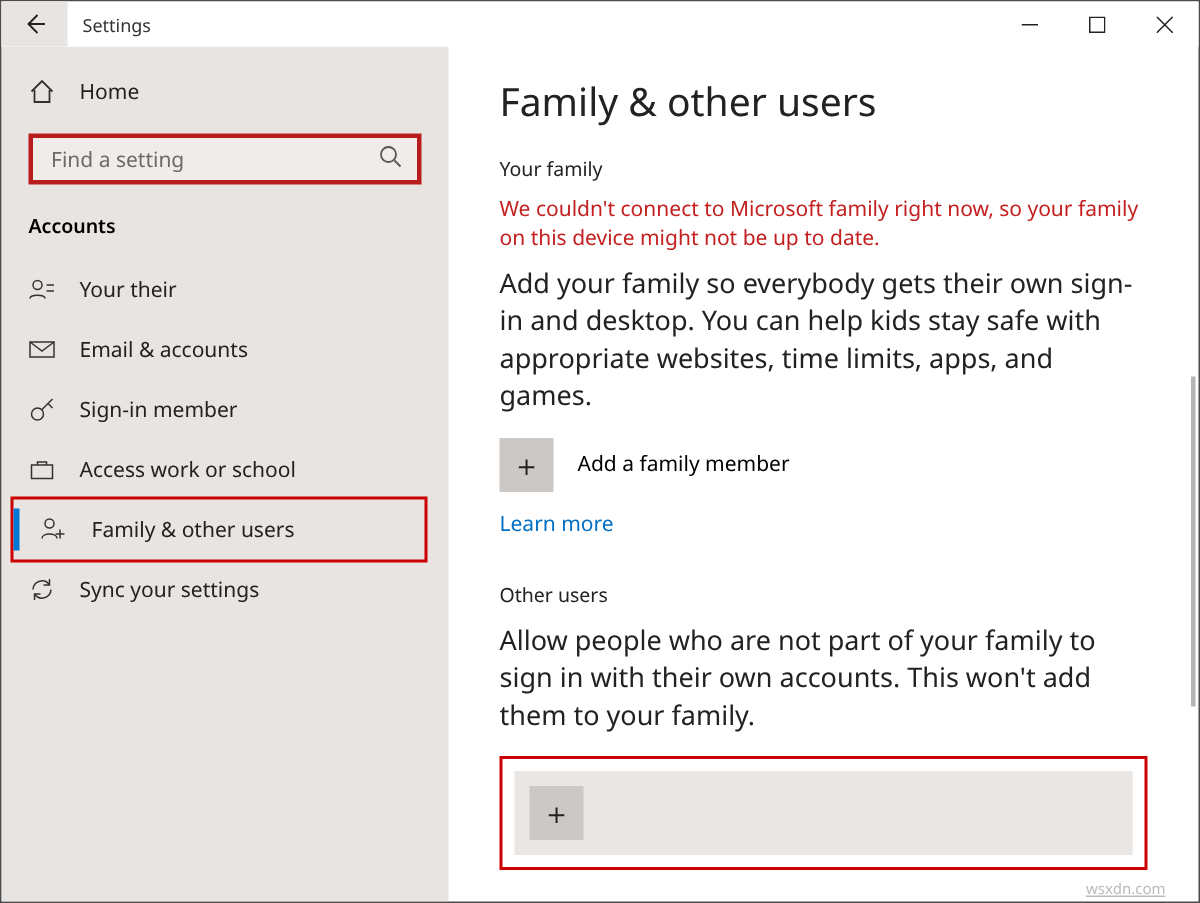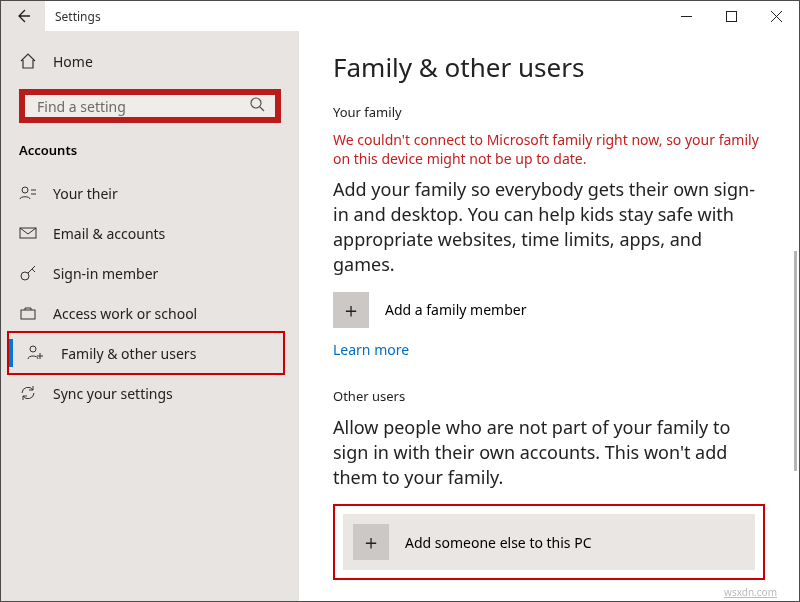--- a/index.html
+++ b/index.html
@@ -62,21 +62,21 @@
     gap:16px;
     font-size:14px;
     color:#222;
   }
   .home-row .icon, .nav-row .icon {
     width:18px; display:flex; align-items:center; justify-content:center;
   }
   .searchbox {
     margin:8px 18px 14px 18px;
     height:34px;
-    border:6px solid #b91c1c;
+    border:3px solid #b91c1c;
     background:#efece9;
     display:flex;
     align-items:center;
     padding:0 10px;
     font-size:14px;
     color:#666;
   }
   .searchbox input {
     flex:1;
     border:none;
@@ -317,21 +317,20 @@
       <div class="link">Learn more</div>
 
       <div class="section-gap"></div>
 
       <h2>Other users</h2>
       <div class="para">Allow people who are not part of your family to sign in with their own accounts. This won't add them to your family.</div>
 
       <div class="redbox-main">
         <div class="addrow big" style="margin-bottom:0;">
           <div class="plusbox">＋</div>
-          <span>Add someone else to this PC</span>
         </div>
       </div>
 
       <div class="section-gap"></div>
       <h2>Have a question?</h2>
 
       <div class="scrollbar"></div>
     </div>
   </div>
 

